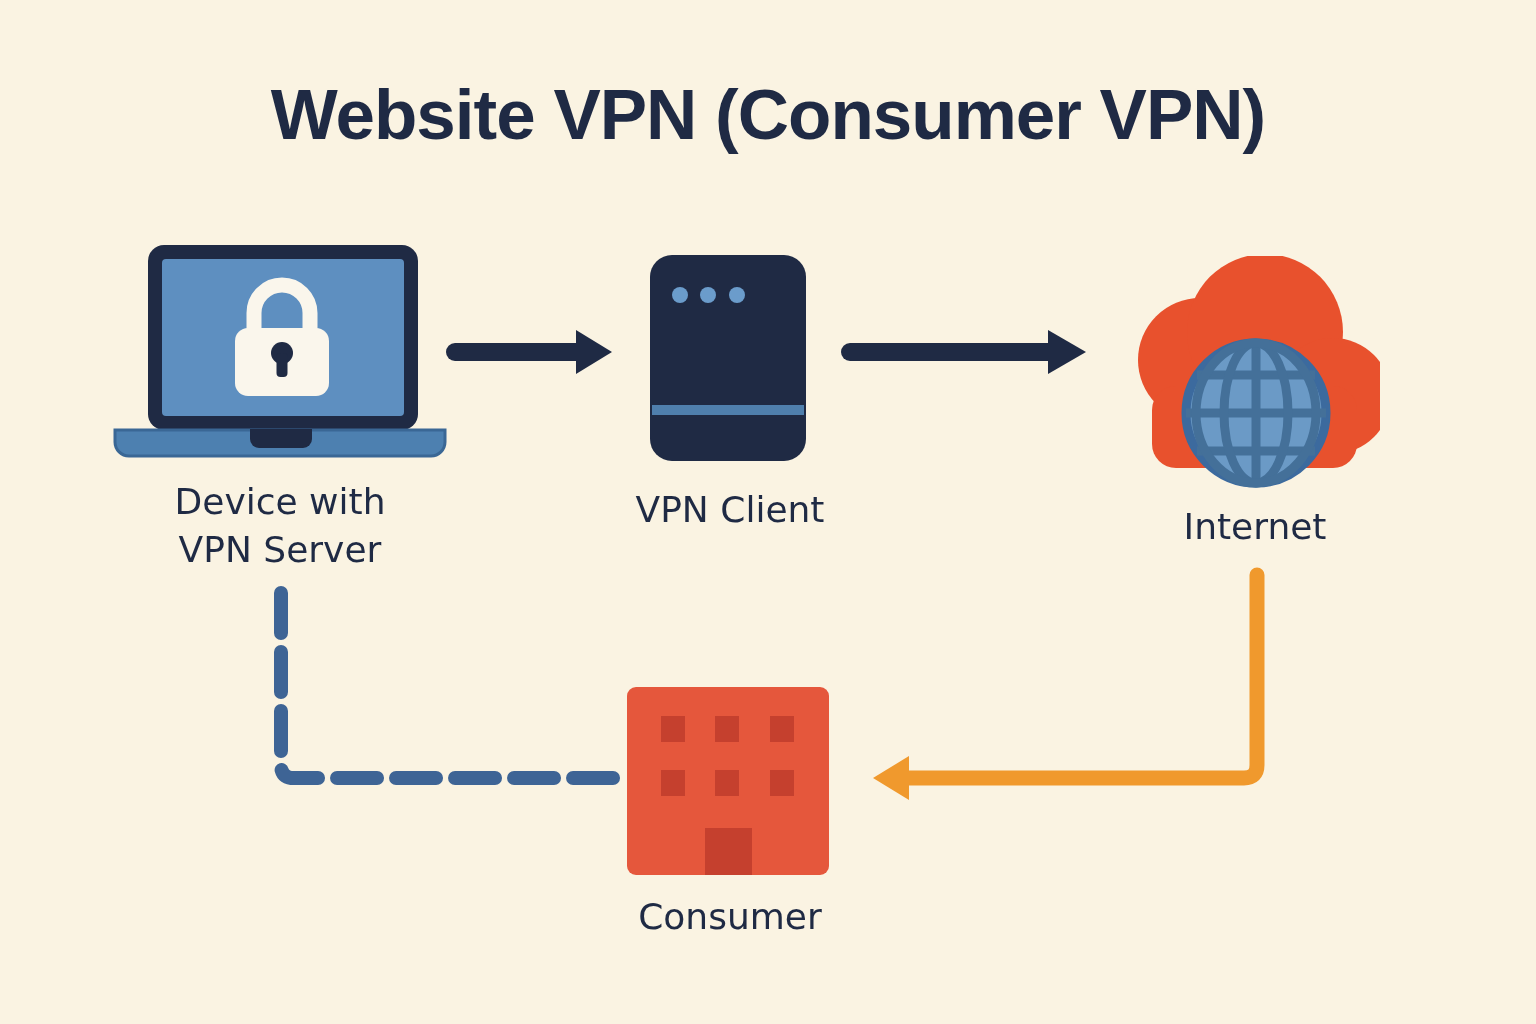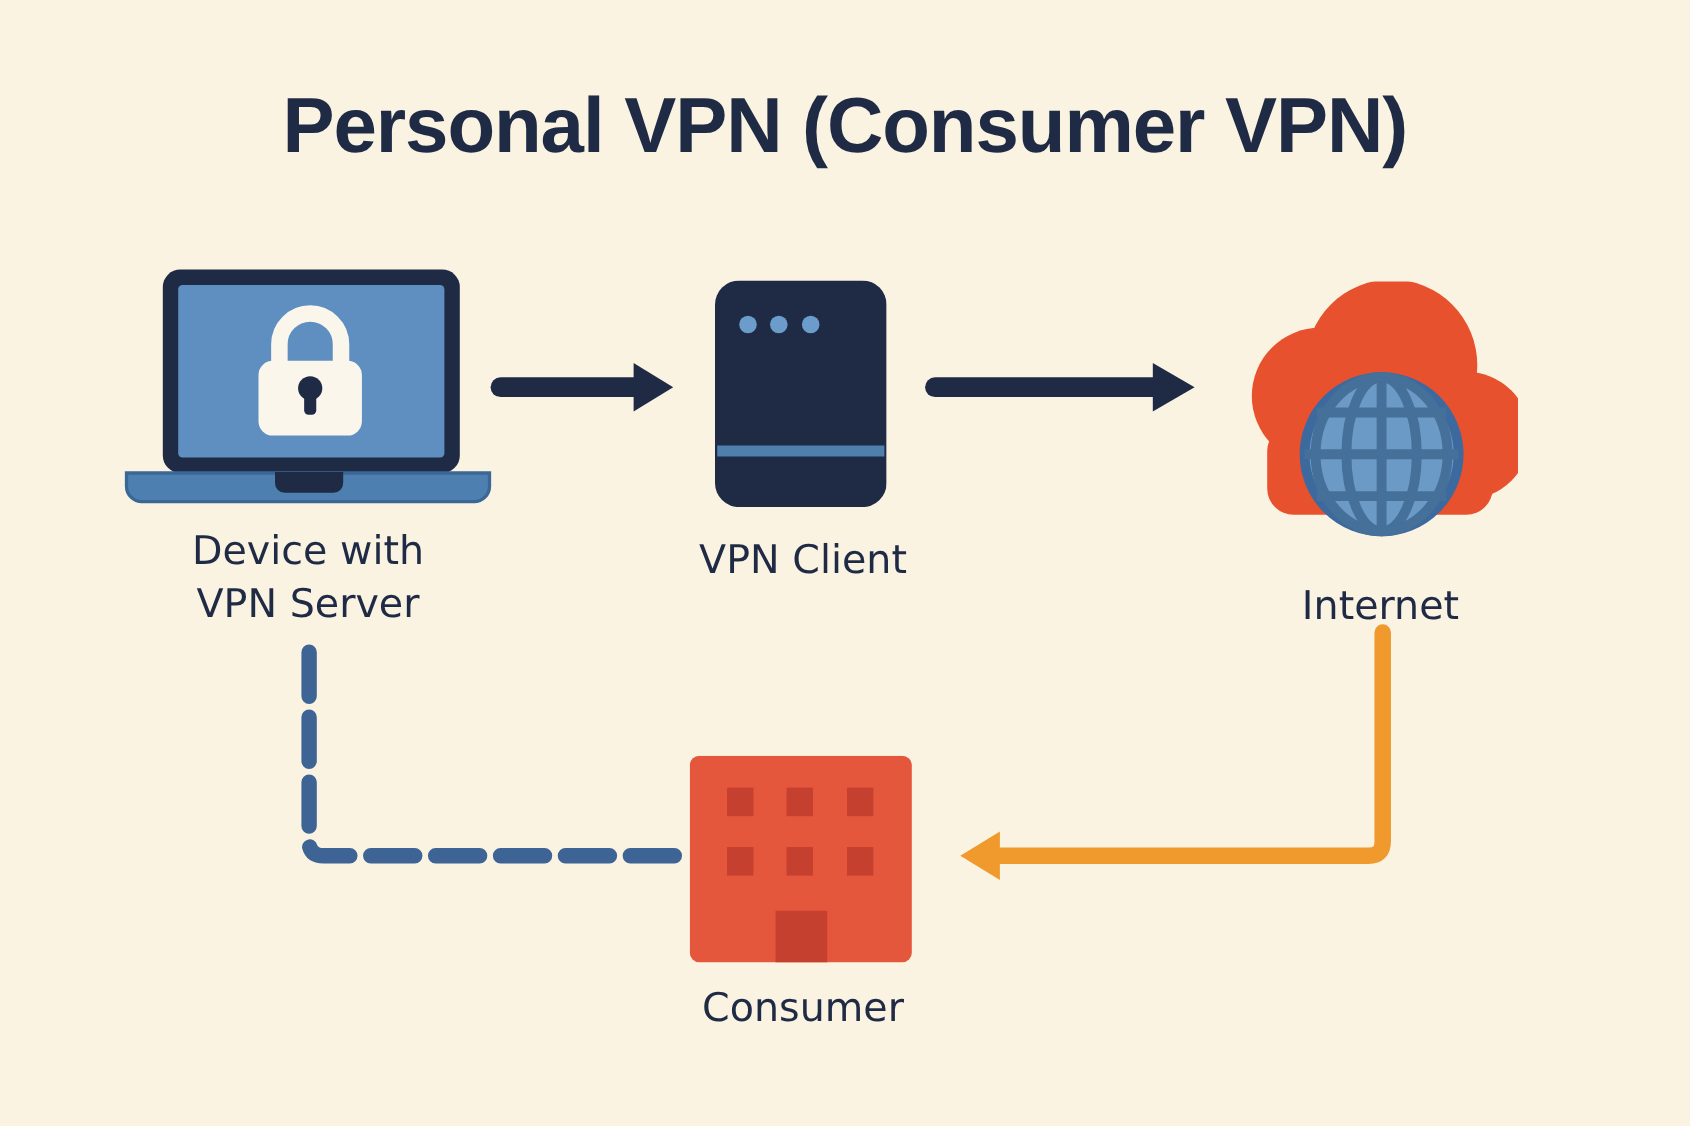--- a/index.html
+++ b/index.html
@@ -44,21 +44,21 @@
   .s-orange{stroke:var(--arrowOrange);stroke-width:15;stroke-linecap:round;fill:none;}
   .f-orange{fill:var(--arrowOrange);}
   .s-dash{stroke:var(--dashBlue);stroke-width:14;stroke-linecap:round;fill:none;stroke-dasharray:40 19;}
   .s-lock{stroke:var(--lockWhite);stroke-width:15;stroke-linecap:round;fill:none;}
 </style>
 </head>
 <body>
 
 <div class="canvas">
 
-  <div class="abs title">Personal VPN (Consumer VPN)</div>
+  <div class="abs title">Website VPN (Consumer VPN)</div>
 
   <svg class="abs" style="left:105px;top:240px" width="345" height="220" viewBox="0 0 345 220">
     <rect x="43" y="5" width="270" height="185" rx="16" class="f-navy"></rect>
     <rect x="57" y="19" width="242" height="157" rx="4" class="f-screen"></rect>
     <path d="M10,190 H340 V202 A14,14 0 0 1 326,216 H24 A14,14 0 0 1 10,202 Z" class="f-base"></path>
     <path d="M145,189 V199 A9,9 0 0 0 154,208 H198 A9,9 0 0 0 207,199 V189 Z" class="f-navy"></path>
     <g>
       <path d="M149,96 V73 A28,28 0 0 1 205,73 V96" class="s-lock"></path>
       <rect x="130" y="88" width="94" height="68" rx="13" class="f-white"></rect>
       <circle cx="177" cy="113" r="11" class="f-navy"></circle>
@@ -99,21 +99,21 @@
     <g>
       <circle cx="134" cy="157" r="70" class="f-globe"></circle>
       <path d="M64,157 H204" class="s-grid"></path>
       <path d="M75,119 H193" class="s-grid"></path>
       <path d="M75,195 H193" class="s-grid"></path>
       <path d="M134,87 V227" class="s-grid"></path>
       <ellipse cx="134" cy="157" rx="32" ry="70" class="s-grid"></ellipse>
       <ellipse cx="134" cy="157" rx="60" ry="70" class="s-grid"></ellipse>
     </g>
   </svg>
-  <div class="abs label" style="left:1105px;top:528px;width:300px">Internet</div>
+  <div class="abs label" style="left:1105px;top:503px;width:300px">Internet</div>
 
   <svg class="abs" style="left:860px;top:563px" width="412" height="250" viewBox="0 0 412 250">
     <path d="M397,12 V202 Q397,215 384,215 H46" class="s-orange"></path>
     <path d="M49,193 L13,215 L49,237 Z" class="f-orange"></path>
   </svg>
 
   <svg class="abs" style="left:258px;top:583px" width="385" height="215" viewBox="0 0 385 215">
     <path d="M23,10 V182 Q23,195 36,195 H360" class="s-dash"></path>
   </svg>
 

